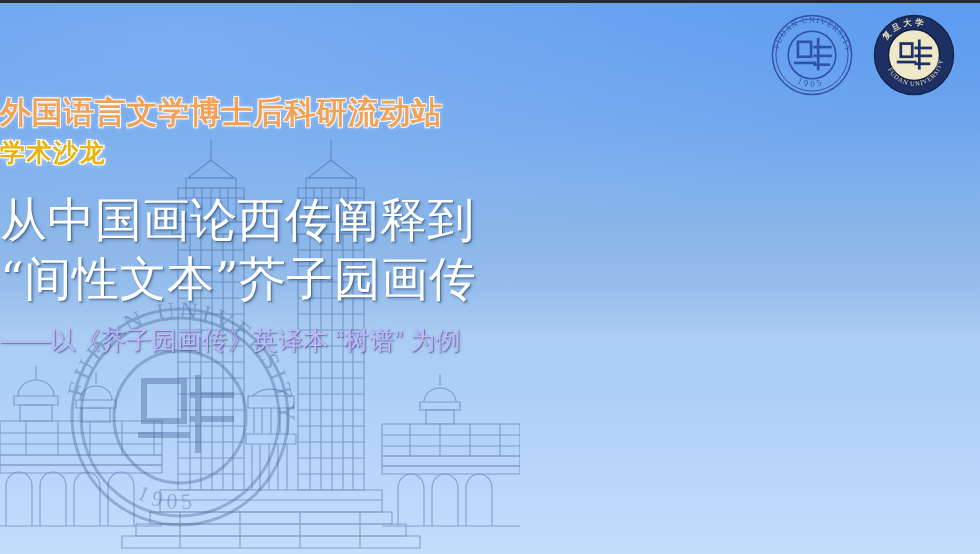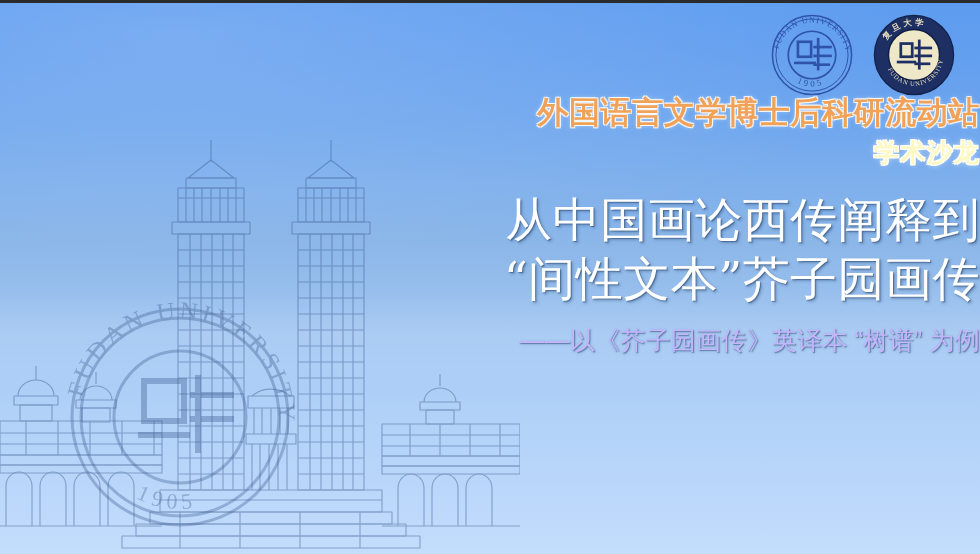--- a/index.html
+++ b/index.html
@@ -74,21 +74,21 @@
     align-items: flex-start;
   }
   .logo { width: 88px; height: 88px; display: block; }
 
   
   #text-stack {
     position: absolute;
     left: 0;
     right: 0;
     top: 92px;
-    text-align: right;
+    text-align: left;
   }
   .org-line {
     font-family: "DejaVu Sans", "Liberation Sans", sans-serif;
     font-weight: bold;
     font-size: 31px;
     line-height: 1.16;
     letter-spacing: .02em;
     color: #f0a358;
     text-shadow:
       -1px -1px 0 rgba(255,255,255,.78),
@@ -96,43 +96,42 @@
       -1px  1px 0 rgba(255,255,255,.78),
        1px  1px 0 rgba(255,255,255,.78),
        0 0 5px rgba(255,255,255,.55);
   }
   .org-sub {
     font-family: "DejaVu Sans", "Liberation Sans", sans-serif;
     font-weight: bold;
     font-size: 25px;
     line-height: 1.3;
     letter-spacing: .06em;
-    color: #fef9c3;
+    color: #eab308;
     margin-top: 6px;
     text-shadow:
       -1.2px -1.2px 0 #ffffff,
        1.2px -1.2px 0 #ffffff,
       -1.2px  1.2px 0 #ffffff,
        1.2px  1.2px 0 #ffffff,
        0 0 6px rgba(255,255,255,.85);
-    padding-left: 42px;
   }
 
   #main-title {
     margin-top: 22px;
     font-family: "DejaVu Serif", "Liberation Serif", serif;
     font-size: 47px;
     line-height: 1.24;
     color: #ffffff;
     letter-spacing: .01em;
     text-shadow:
        1px 1px 1px rgba(40,70,110,.55),
        2px 2px 3px rgba(40,70,110,.35);
   }
-  #main-title .t-line { display: block; white-space: nowrap; margin-left: 12px; }
+  #main-title .t-line { display: block; white-space: nowrap; }
 
   #subtitle {
     margin-top: 16px;
     font-family: Liberation Sans, sans-serif;
     font-size: 25px;
     line-height: 1.3;
     color: #c4b5fd;
     letter-spacing: .01em;
     white-space: nowrap;
     text-shadow:

